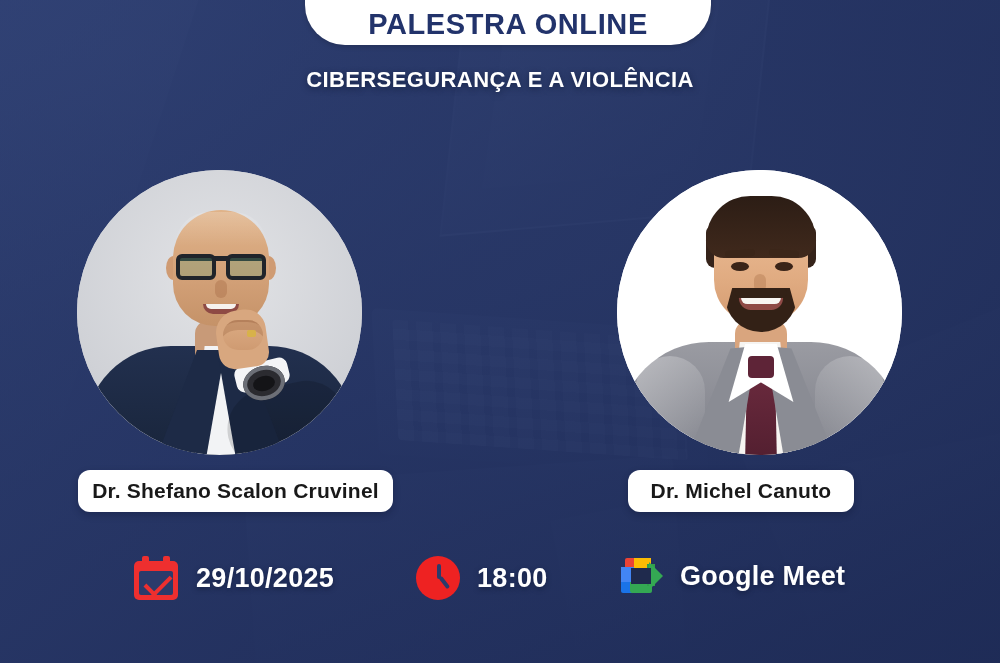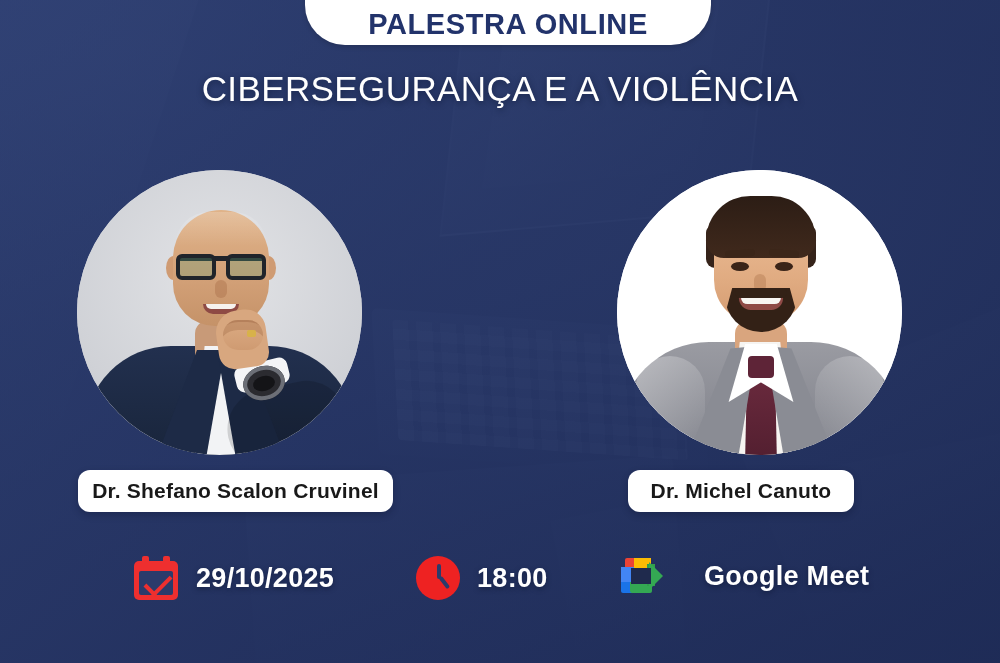--- a/index.html
+++ b/index.html
@@ -85,21 +85,21 @@
   }
   .badge-text{
     font-size:29px;font-weight:bold;color:#22336b;letter-spacing:.6px;
     line-height:1;
   }
 
   
   .headline{
     position:absolute;left:0;right:0;top:64px;
     text-align:center;color:#ffffff;
-    font-size:35px;font-weight:normal;line-height:1.42;
+    font-size:22px;font-weight:bold;line-height:1.42;
     letter-spacing:.4px;
     text-shadow:0 2px 6px rgba(10,18,44,.55);
   }
   .headline .l2{display:block;}
 
   
   .photo{
     position:absolute;width:285px;height:285px;border-radius:50%;
     overflow:hidden;
   }
@@ -203,21 +203,21 @@
     position:absolute;height:42px;background:#ffffff;border-radius:12px;
     display:flex;align-items:center;justify-content:center;
     box-shadow:0 3px 7px rgba(10,18,44,.30);
   }
   .name-pill span{font-size:21px;font-weight:bold;color:#191919;letter-spacing:.2px;}
   .pill-left{left:78px;top:470px;width:315px;}
   .pill-right{left:628px;top:470px;width:226px;}
   .f-item{display:flex;align-items:center;text-align:center;}
   .f-date{position:absolute;left:134px;top:556px;}
   .f-time{position:absolute;left:416px;top:556px;}
-  .f-plat{position:absolute;left:620px;top:558px;gap:24px;}
+  .f-plat{position:absolute;left:620px;top:558px;}
   .f-text{
     color:#ffffff;font-size:27px;font-weight:bold;letter-spacing:.3px;
     text-shadow:0 2px 5px rgba(10,18,44,.50);
   }
   .f-date .f-text{margin-left:18px;}
   .f-time .f-text{margin-left:17px;}
   .f-plat .f-text{margin-left:16px;}
 
   
   .cal{position:relative;width:44px;height:44px;}

